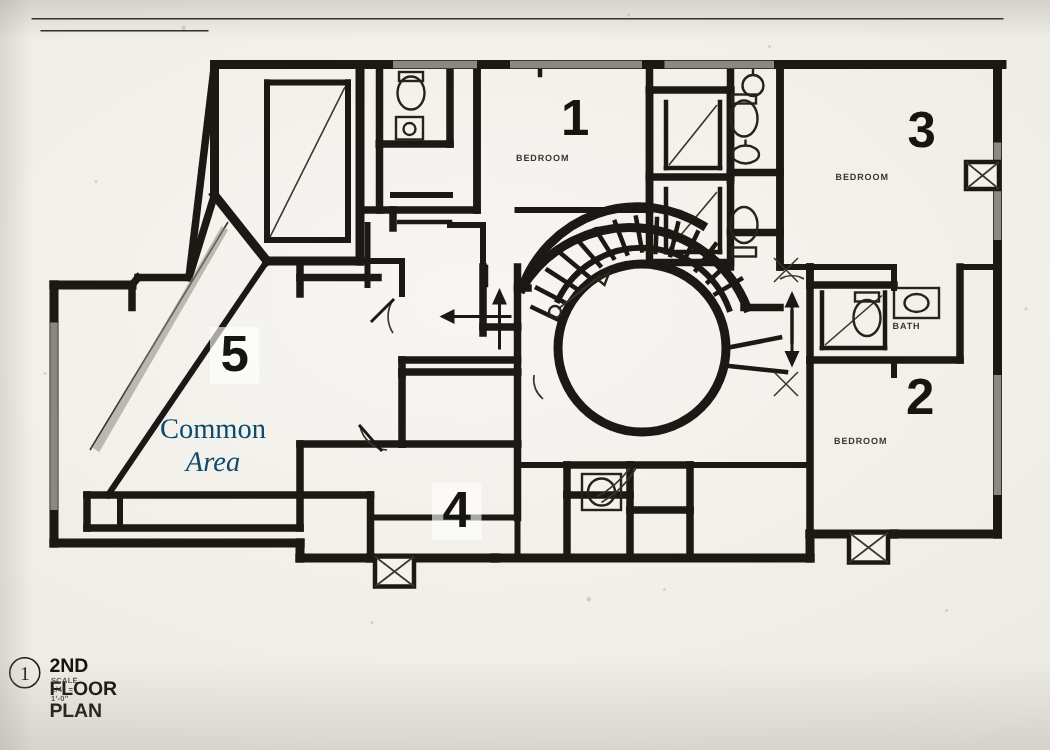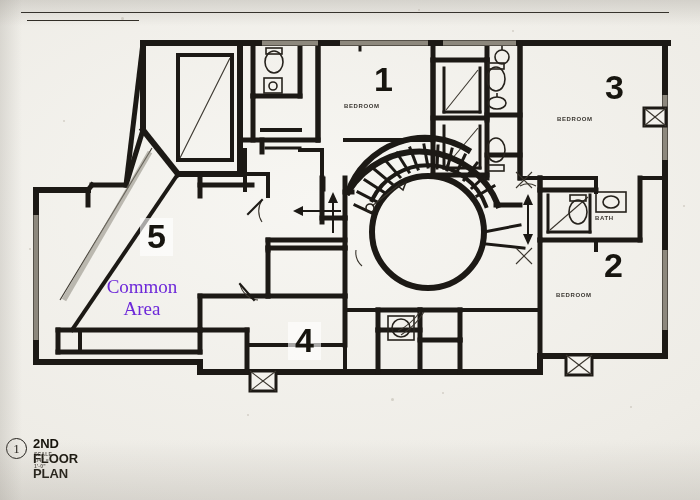--- a/index.html
+++ b/index.html
@@ -69,21 +69,21 @@
     font-size: 6px;
     letter-spacing: 0.6px;
     color: #2a2620;
     opacity: 0.92;
   }
   .common-text {
     font-family: "Liberation Serif", serif;
     font-size: 19px;
     line-height: 22px;
     text-align: center;
-    color: #6d28d9;
+    color: #0c4a6e;
   }
   #titleblock {
     position: absolute;
     left: 6px;
     top: 436px;
     height: 26px;
   }
   #tb-circle {
     position: absolute;
     left: 0; top: 2px;
@@ -507,21 +507,21 @@
   <div class="lbl room-tag" style="left:556px; top:292px;">BEDROOM</div>
 
   <div class="lbl room-num" style="left:605px; top:70px;">3</div>
   <div class="lbl room-tag" style="left:557px; top:116px;">BEDROOM</div>
 
   <div class="lbl room-num boxed" style="left:288px; top:322px;">4</div>
 
   <div class="lbl room-num boxed" style="left:140px; top:218px;">5</div>
 
   <div class="lbl common-text" style="left:88px; top:276px; width:108px;">Common</div>
-  <div class="lbl common-text" style="left:88px; top:298px; width:108px;">Area</div>
+  <div class="lbl common-text" style="left:88px; top:298px; width:108px;font-style:italic;">Area</div>
 
   <div class="lbl room-tag" style="left:595px; top:215px;">BATH</div>
 
   <div id="titleblock">
     <div id="tb-circle"></div>
     <div id="tb-num">1</div>
     <div id="tb-title">2ND FLOOR PLAN</div>
     <div id="tb-scale">SCALE 1/4" = 1'-0"</div>
   </div>
   <div id="tb-rule"></div>

